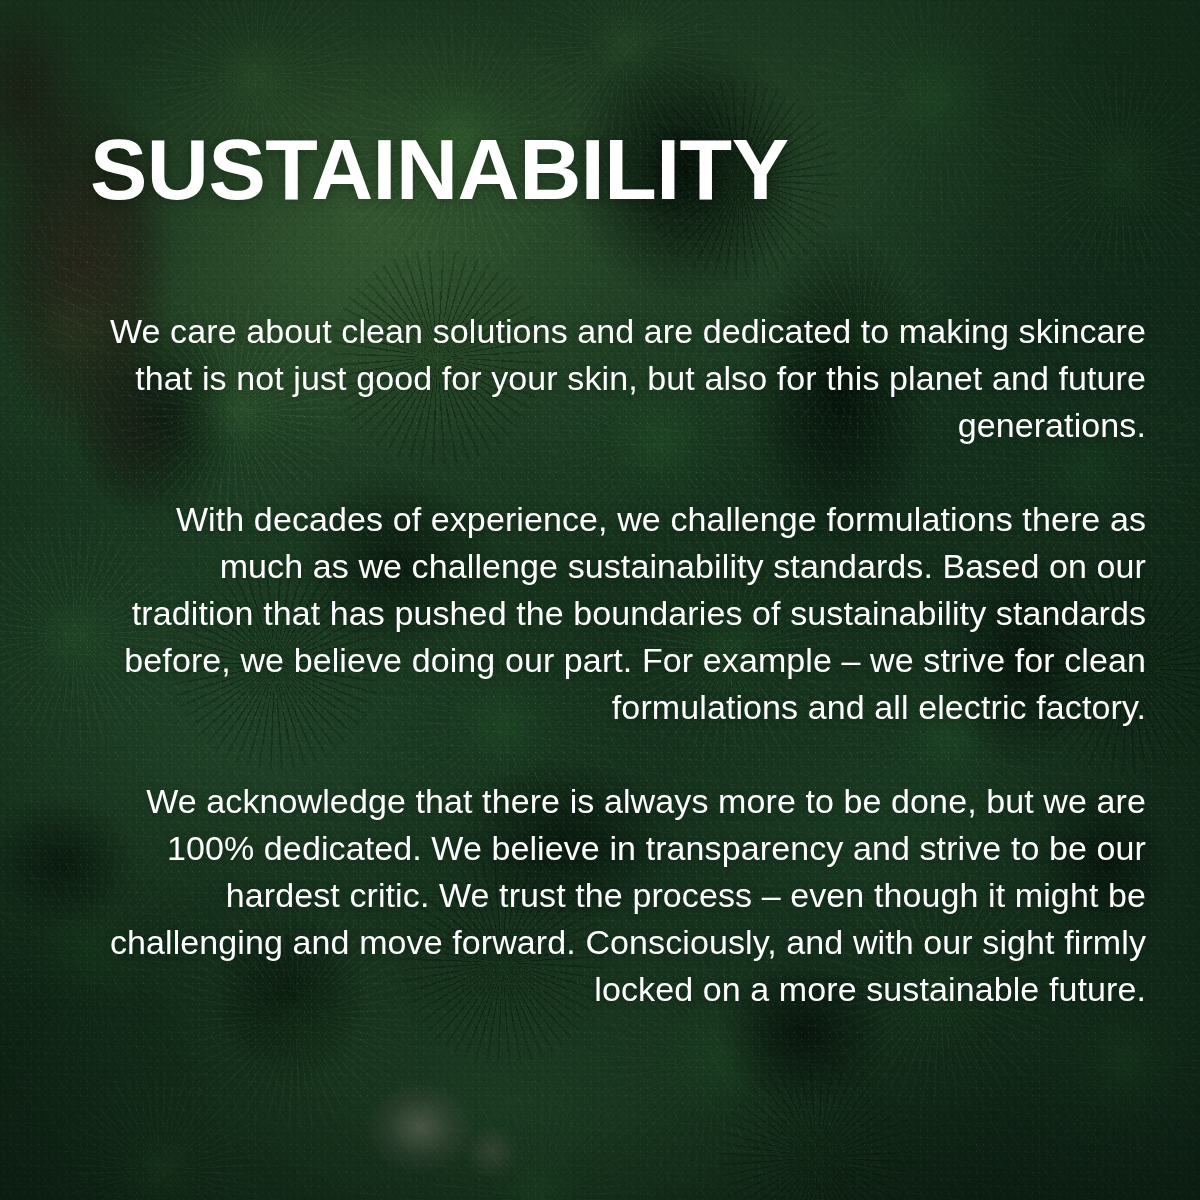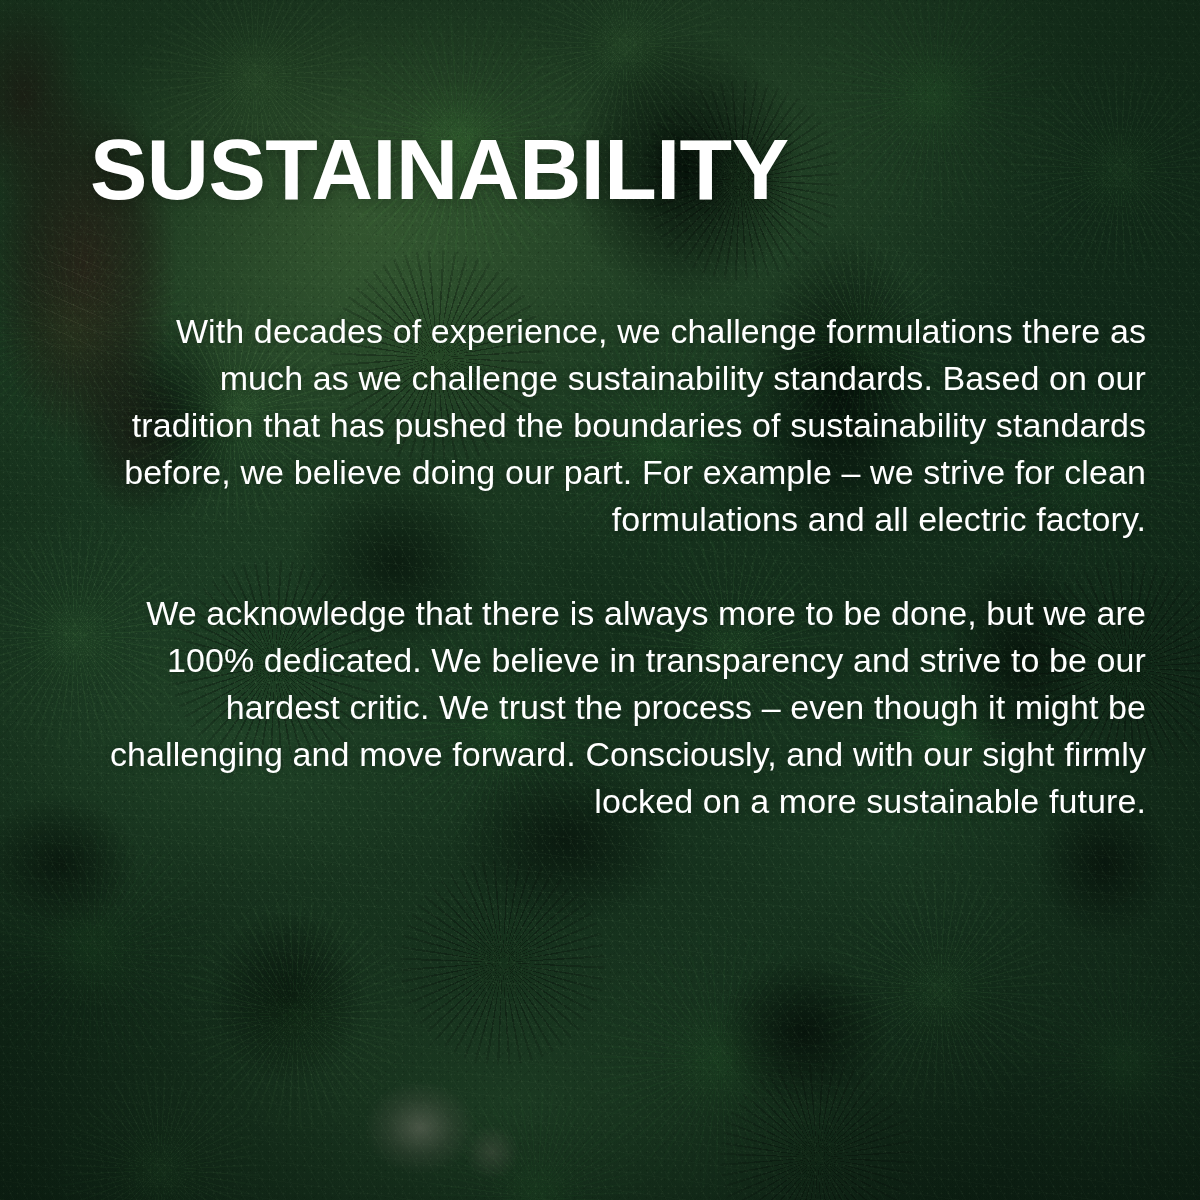--- a/index.html
+++ b/index.html
@@ -225,18 +225,19 @@
   <div class="bg-layer bg-branches"></div>
   <div class="bg-layer bg-speckle"></div>
   <div class="bg-layer bg-deadtree"></div>
   <div class="bg-layer bg-vignette"></div>
 
   <div class="content">
 
     <h1 class="page-title">SUSTAINABILITY</h1>
 
     <div class="body-copy">
+      <p class="para">We care about clean solutions and are dedicated to making skincare that is not just good for your skin, but also for this planet and future generations.</p>
       <p class="para">With decades of experience, we challenge formulations there as much as we challenge sustainability standards. Based on our tradition that has pushed the boundaries of sustainability standards before, we believe doing our part. For example – we strive for clean formulations and all electric factory.</p>
       <p class="para">We acknowledge that there is always more to be done, but we are 100% dedicated. We believe in transparency and strive to be our hardest critic. We trust the process – even though it might be challenging and move forward. Consciously, and with our sight firmly locked on a more sustainable future.</p>
     </div>
 
   </div>
 </div>
 
 </body></html>

